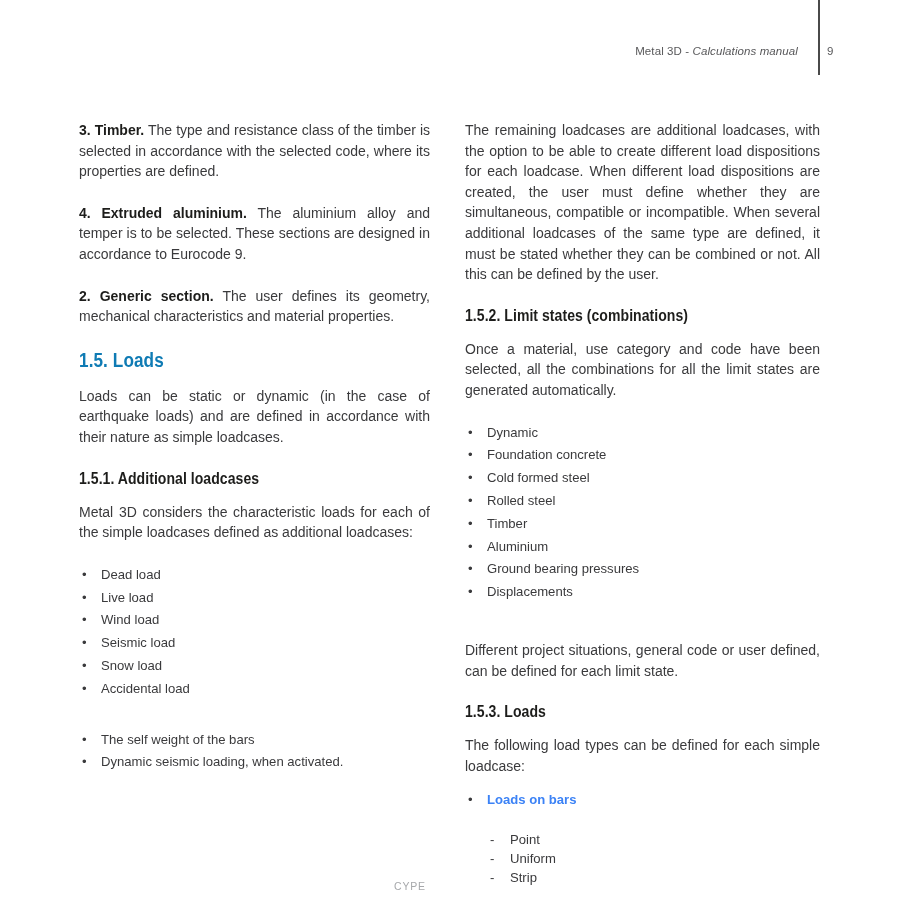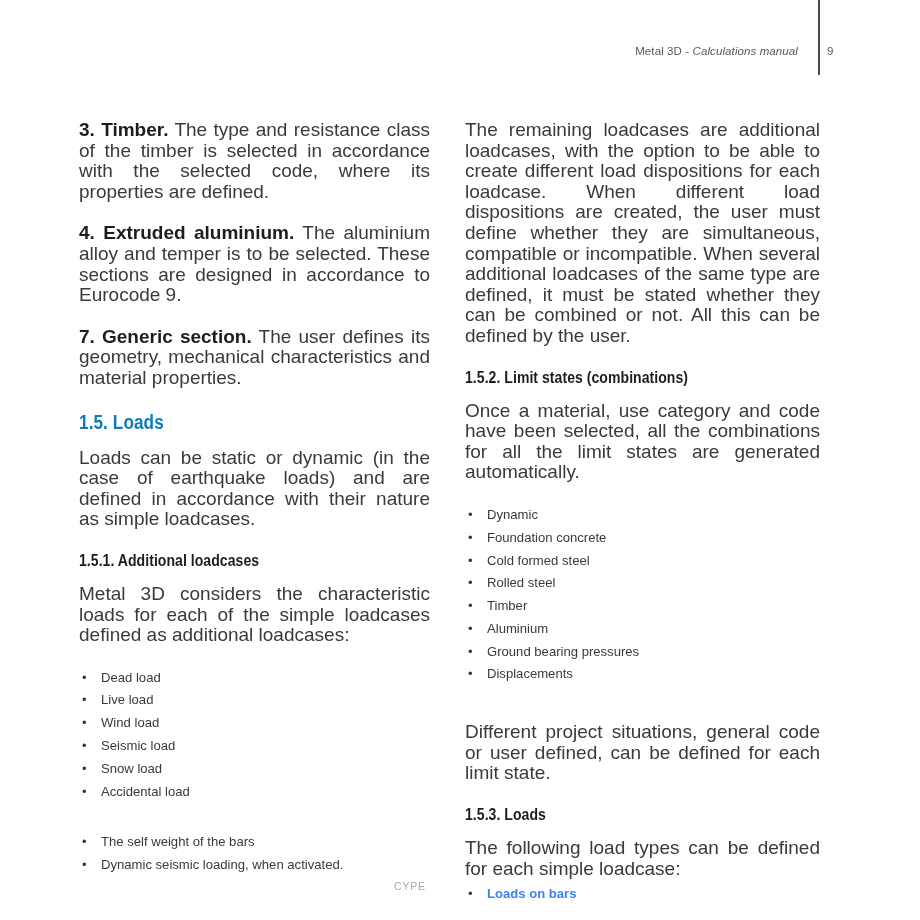--- a/index.html
+++ b/index.html
@@ -62,29 +62,29 @@
     width: 351px;
   }
   #col-right {
     left: 465px;
     width: 355px;
   }
 
   
   p.body {
     margin: 0 0 21px 0;
-    font-size: 19px;
+    font-size: 14px;
     line-height: 20.6px;
     text-align: justify;
     color: #3a3a3c;
     -webkit-hyphens: none;
     hyphens: none;
   }
   p.body.tight {
-    margin-bottom: 4px;
+    margin-bottom: 13px;
   }
   p.body b, p.body .bold {
     font-weight: bold;
     color: #1d1d1b;
   }
 
   
   h2.sec-blue {
     margin: 10px 0 14px 0;
     font-size: 19.5px;
@@ -182,21 +182,21 @@
   <div id="header-pagenum">9</div>
 </div>
 
 <div class="column" id="col-left">
 
   <p class="body"><span class="bold">3. Timber.</span><span> The type and resistance class of the timber is selected in accordance with the selected code, where its properties are defined.</span></p>
 
   <p class="body"><span class="bold">4. Extruded aluminium.</span><span> The aluminium alloy and temper is to be selected. These sections are designed in accordance to Eurocode 9.</span></p>
 
 
-  <p class="body"><span class="bold">7. Generic section.</span><span> The user defines its geometry, mechanical characteristics and material properties.</span></p>
+  <p class="body"><span class="bold">2. Generic section.</span><span> The user defines its geometry, mechanical characteristics and material properties.</span></p>
 
   <h2 class="sec-blue">1.5. Loads</h2>
 
   <p class="body">Loads can be static or dynamic (in the case of earthquake loads) and are defined in accordance with their nature as simple loadcases.</p>
 
   <h3 class="sec-sub">1.5.1. Additional loadcases</h3>
 
   <p class="body">Metal 3D considers the characteristic loads for each of the simple loadcases defined as additional loadcases:</p>
 
   <ul class="bullets">

